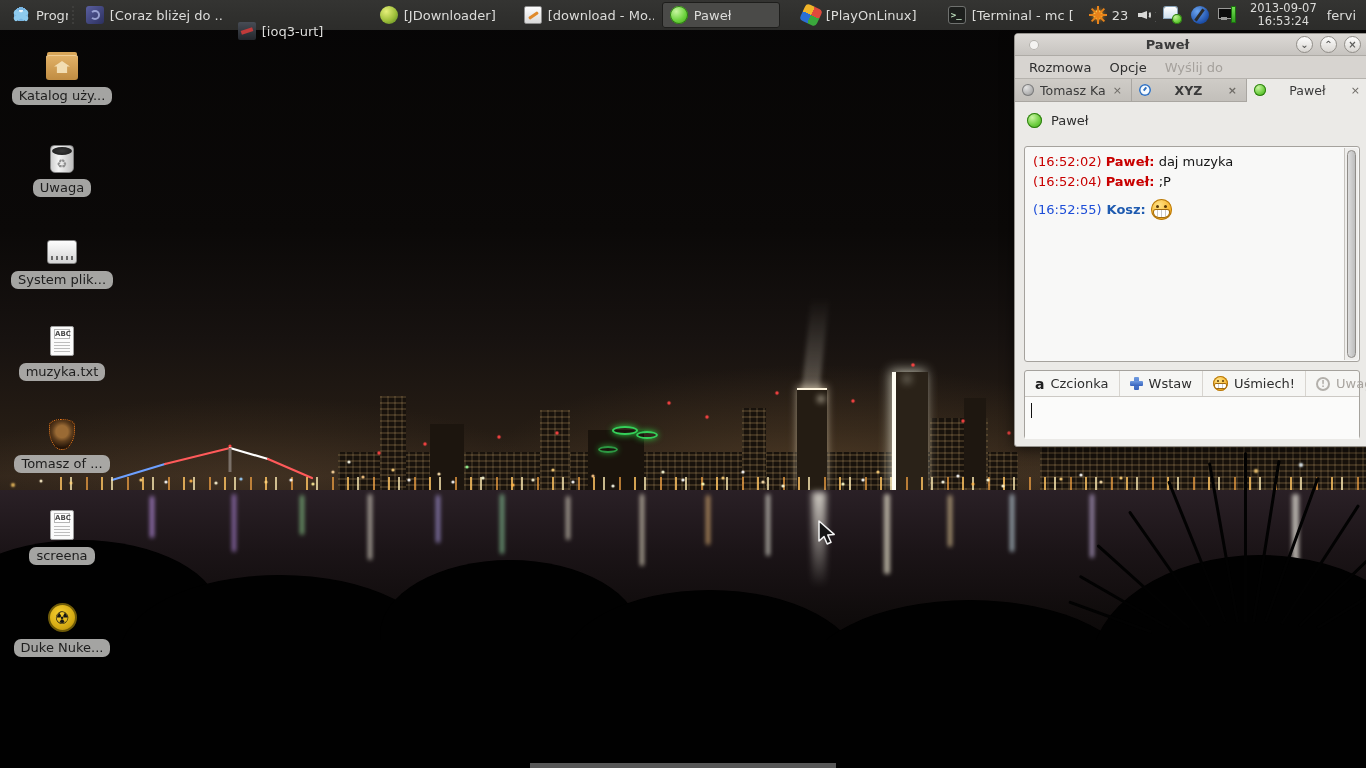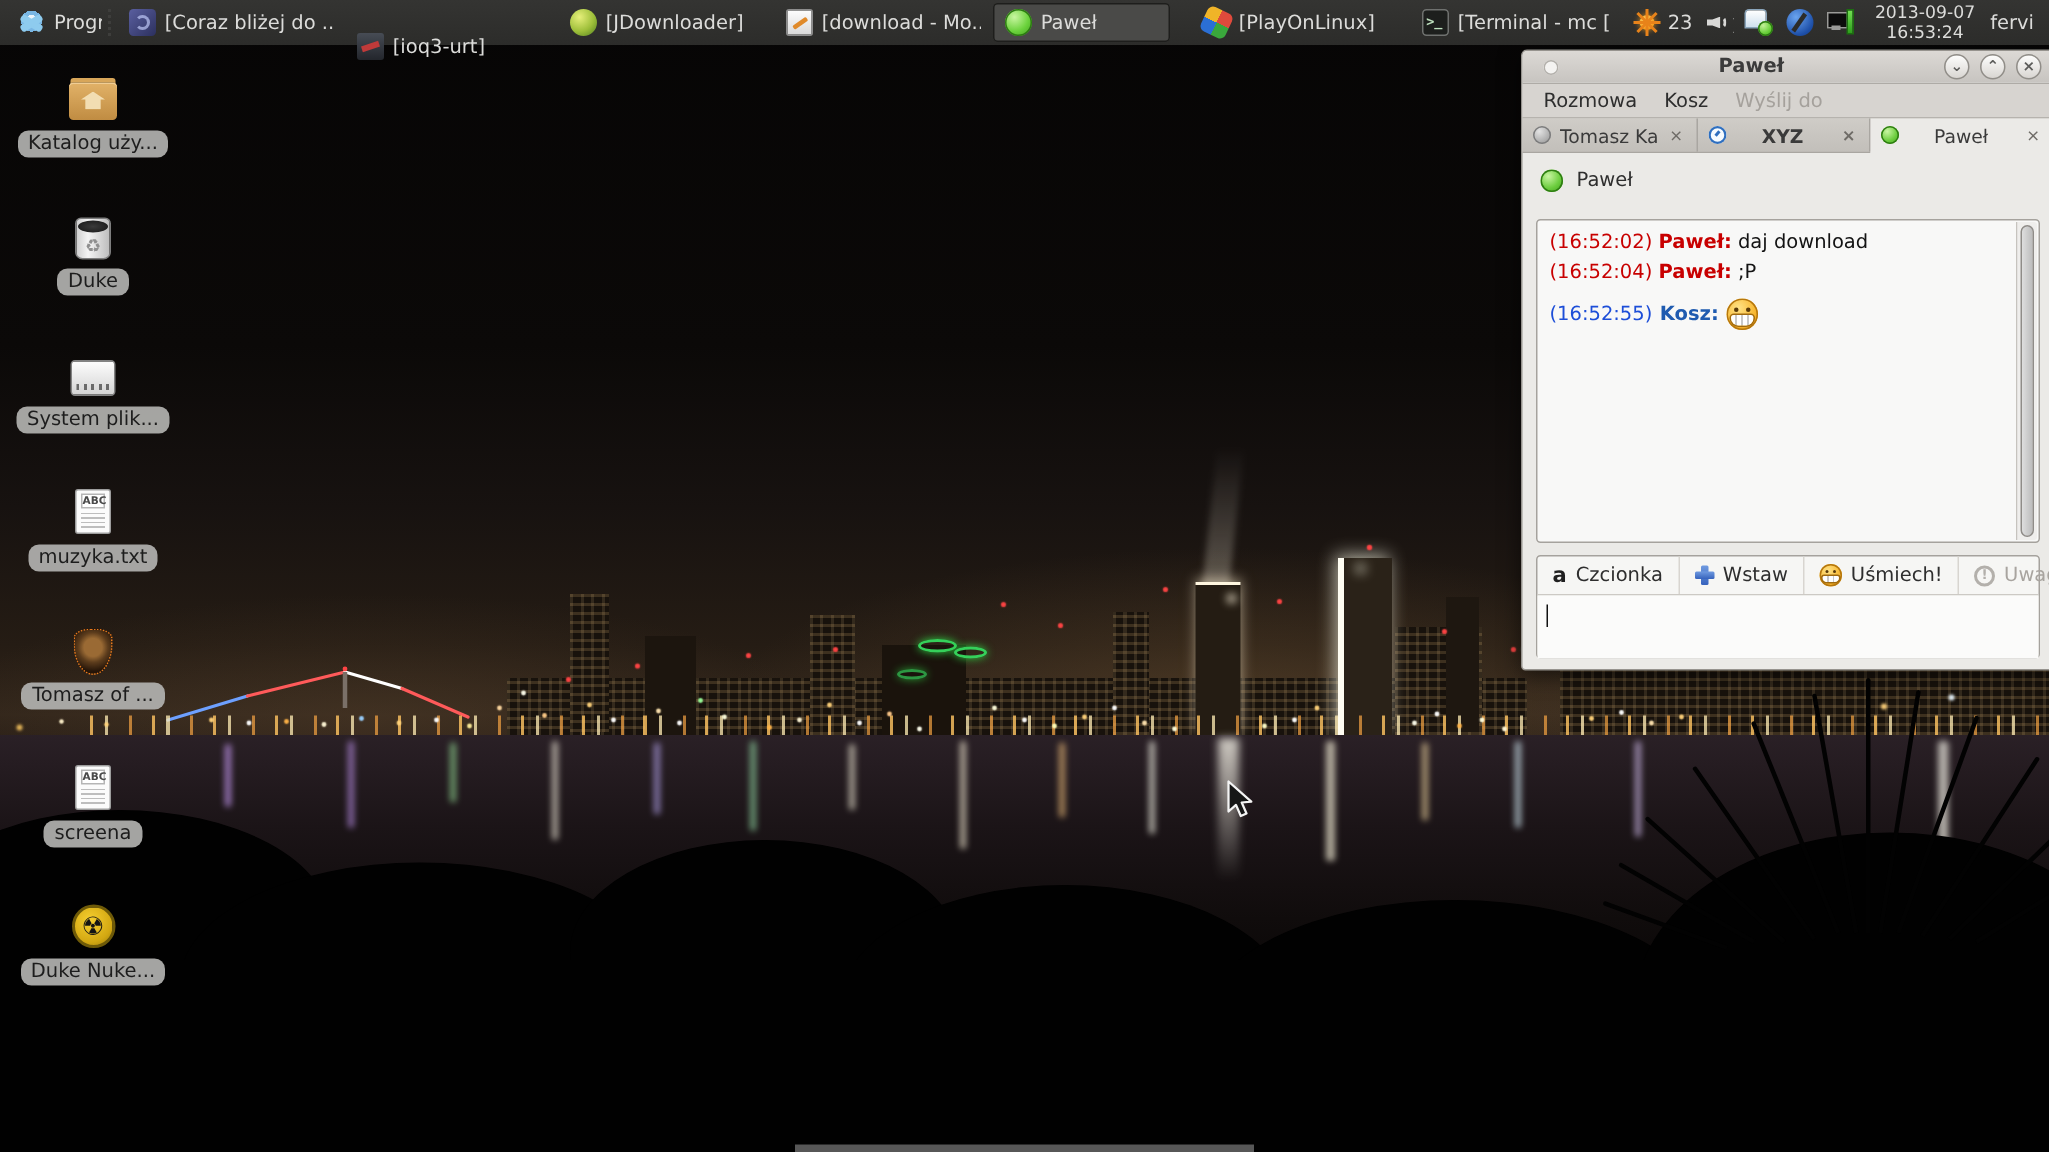--- a/index.html
+++ b/index.html
@@ -311,21 +311,21 @@
           <div class="ig-home"></div>
         </div>
       <div class="dlabel">Katalog uży...</div>
     </div>
     <div class="dicon" style="top:92px;">
       <div class="ig">
         <div class="ig-trash">
             <div class="rec">♻</div>
           </div>
       </div>
-      <div class="dlabel">Duke</div>
+      <div class="dlabel">Uwaga</div>
     </div>
     <div class="dicon" style="top:184px;">
       <div class="ig">
           <div class="ig-drive"></div>
         </div>
       <div class="dlabel">System plik...</div>
     </div>
     <div class="dicon" style="top:276px;">
       <div class="ig">
         <div class="ig-file">
@@ -428,21 +428,21 @@
       <span class="title">Paweł</span>
       <span class="tbtns">
         <span class="tbtn">⌄</span>
         <span class="tbtn">⌃</span>
         <span class="tbtn">×</span>
       </span>
     </div>
 
     <div class="menubar">
       <span class="mitem">Rozmowa</span>
-      <span class="mitem">Kosz</span>
+      <span class="mitem">Opcje</span>
       <span class="mitem disabled">Wyślij do</span>
     </div>
 
     <div class="tabbar">
       <div class="tab" style="width:117px;">
         <span class="st st-off"></span>
         <span class="lbl">Tomasz Ka...</span>
         <span class="tx">×</span>
       </div>
       <div class="tab" style="width:116px;font-weight:bold;">
@@ -460,21 +460,21 @@
     <div class="chead">
       <span class="st st-on"></span>
       <span>Paweł</span>
     </div>
 
     <div class="msgbox">
       <div class="msgs">
         <div>
           <span class="t-red">(16:52:02)</span>
           <span class="n-red">Paweł:</span>
-          <span>daj download</span>
+          <span>daj muzyka</span>
         </div>
         <div>
           <span class="t-red">(16:52:04)</span>
           <span class="n-red">Paweł:</span>
           <span>;P</span>
         </div>
         <div class="m3">
           <span class="t-blue">(16:52:55)</span>
           <span class="n-blue">Kosz:</span>
           <span class="emoji"></span>

